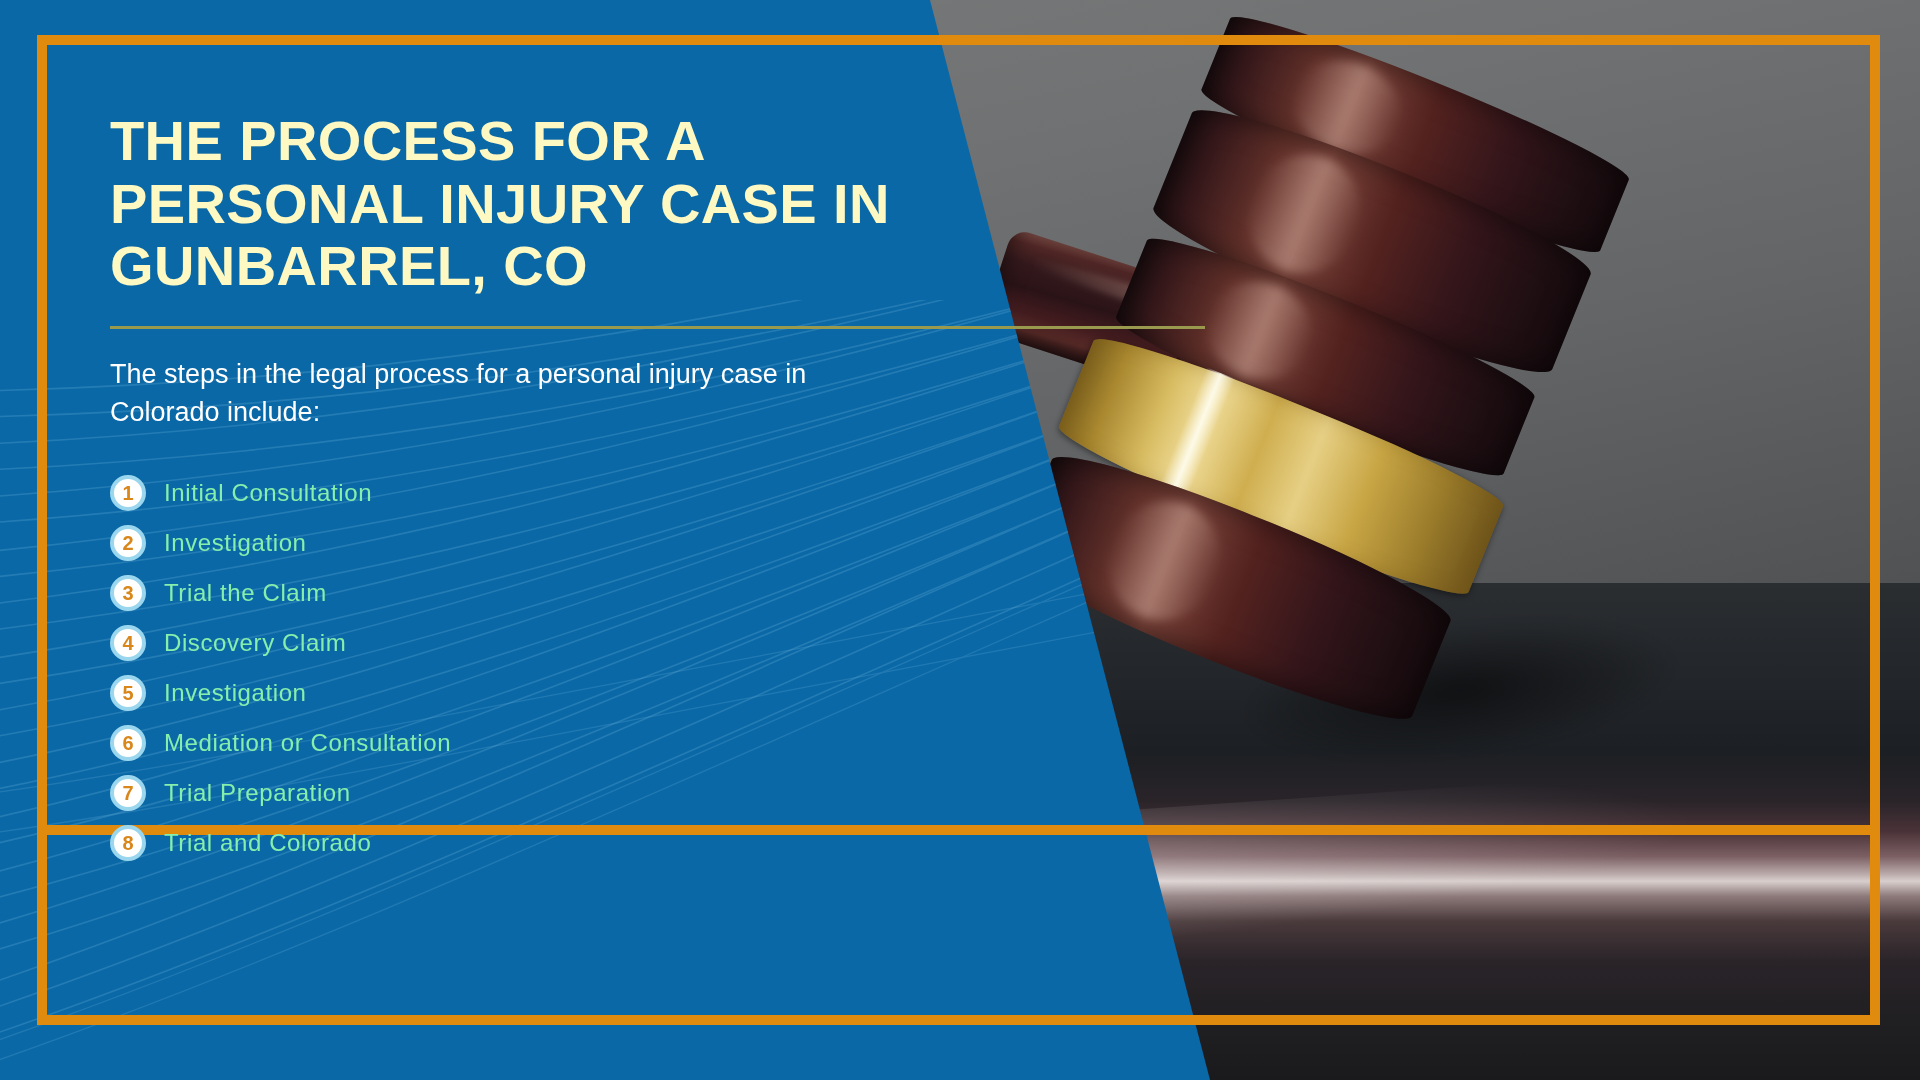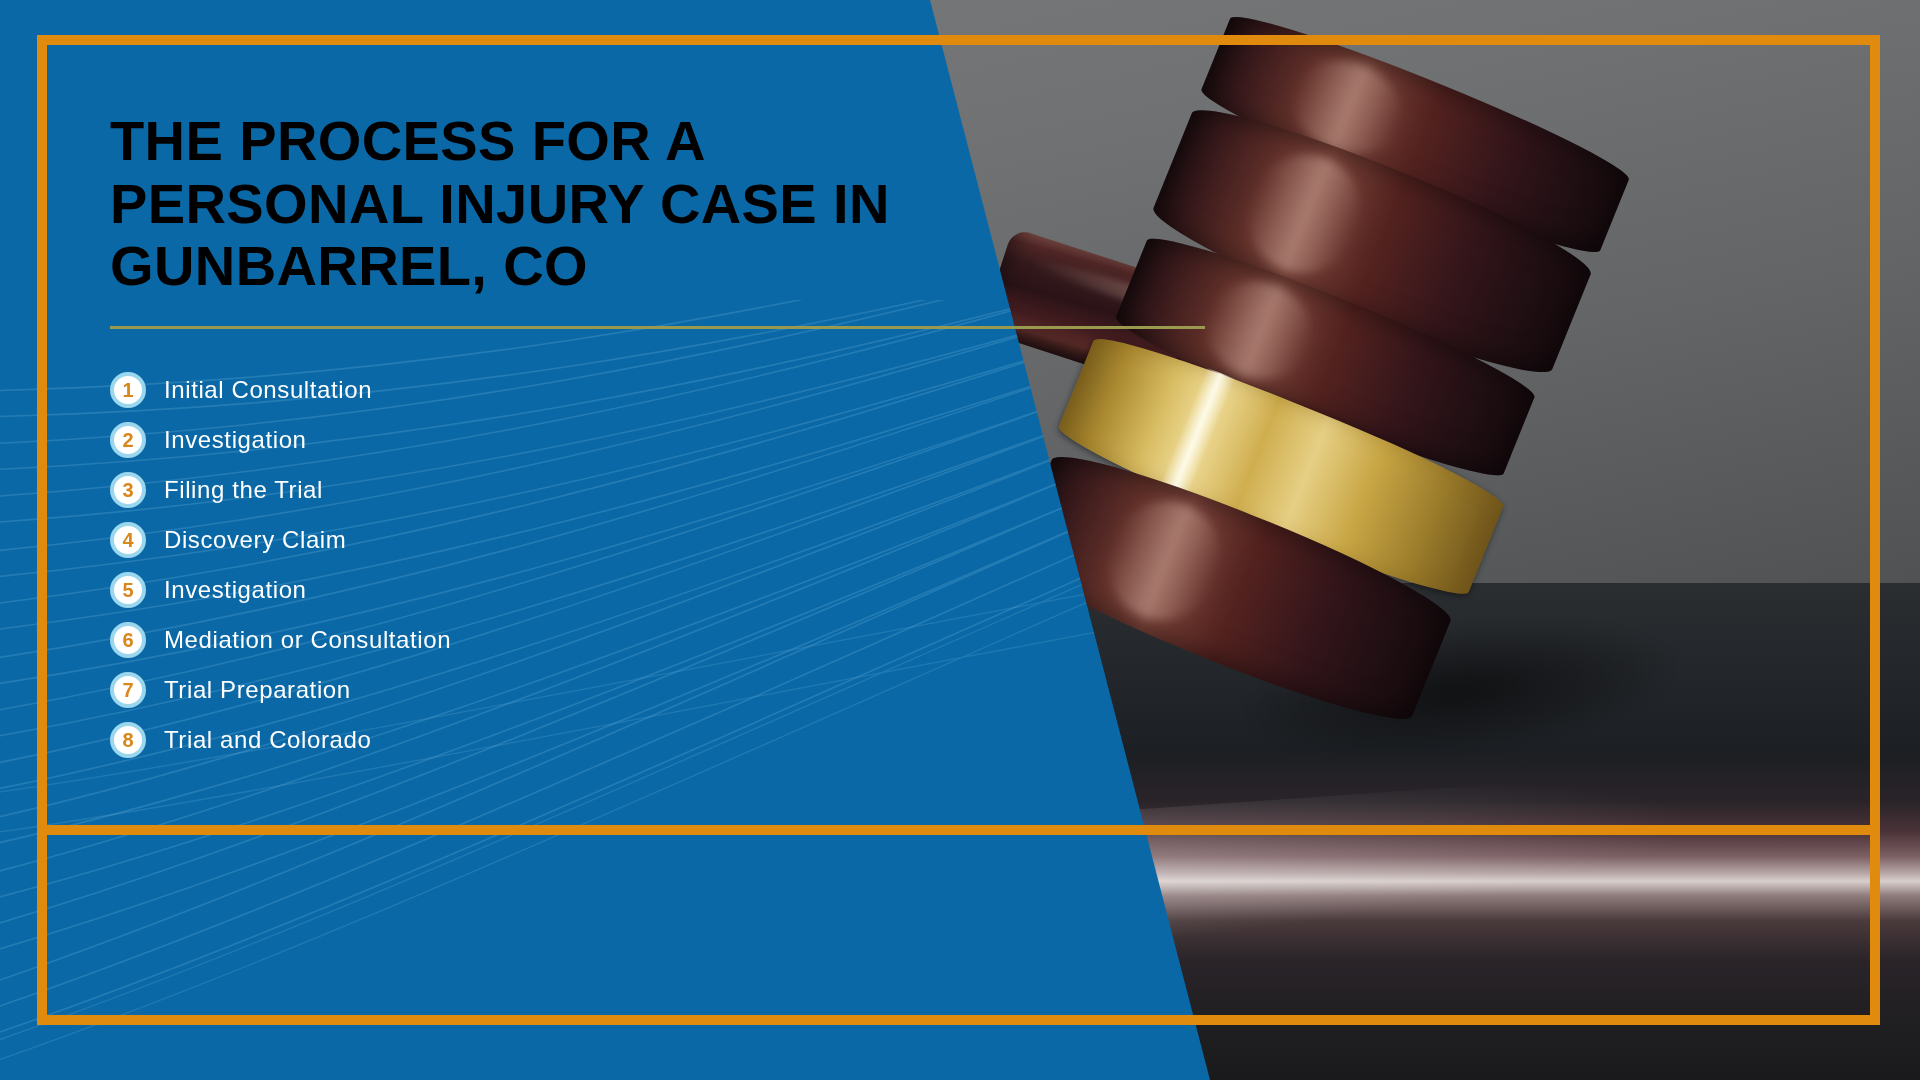--- a/index.html
+++ b/index.html
@@ -186,21 +186,21 @@
     background: #e08a0e;
   }
 
   
   .content {
     position: absolute;
     left: 110px; top: 110px;
     width: 880px;
   }
   .headline {
-    color: #000000;
+    color: #fef9c3;
     font-size: 56px;
     font-weight: bold;
     line-height: 1.12;
     letter-spacing: 0.4px;
     text-transform: uppercase;
     max-width: 830px;
   }
   .divider {
     margin-top: 28px;
     width: 1095px;
@@ -235,21 +235,21 @@
     display: flex;
     align-items: center;
     justify-content: center;
     color: #d9861a;
     font-size: 20px;
     font-weight: bold;
     line-height: 1;
     margin-right: 18px;
   }
   .step-label {
-    color: #ffffff;
+    color: #86efac;
     font-size: 24px;
     letter-spacing: 0.6px;
     white-space: nowrap;
   }
 </style>
 </head>
 <body>
 
 <div id="stage">
 
@@ -323,32 +323,33 @@
   </div>
 
   <div class="frame"></div>
   <div class="frame-left-lower"></div>
   <div class="frame-right-lower"></div>
   <div class="frame-bottom"></div>
 
   <div class="content">
     <h1 class="headline">THE PROCESS FOR A PERSONAL INJURY CASE IN GUNBARREL, CO</h1>
     <div class="divider"></div>
+    <p class="subtitle">The steps in the legal process for a personal injury case in Colorado include:</p>
     <ul class="steps" id="steps-list">
         <li class="step">
           <span class="badge">1</span>
           <span class="step-label">Initial Consultation</span>
         </li>
         <li class="step">
           <span class="badge">2</span>
           <span class="step-label">Investigation</span>
         </li>
         <li class="step">
           <span class="badge">3</span>
-          <span class="step-label">Filing the Trial</span>
+          <span class="step-label">Trial the Claim</span>
         </li>
         <li class="step">
           <span class="badge">4</span>
           <span class="step-label">Discovery Claim</span>
         </li>
         <li class="step">
           <span class="badge">5</span>
           <span class="step-label">Investigation</span>
         </li>
         <li class="step">

